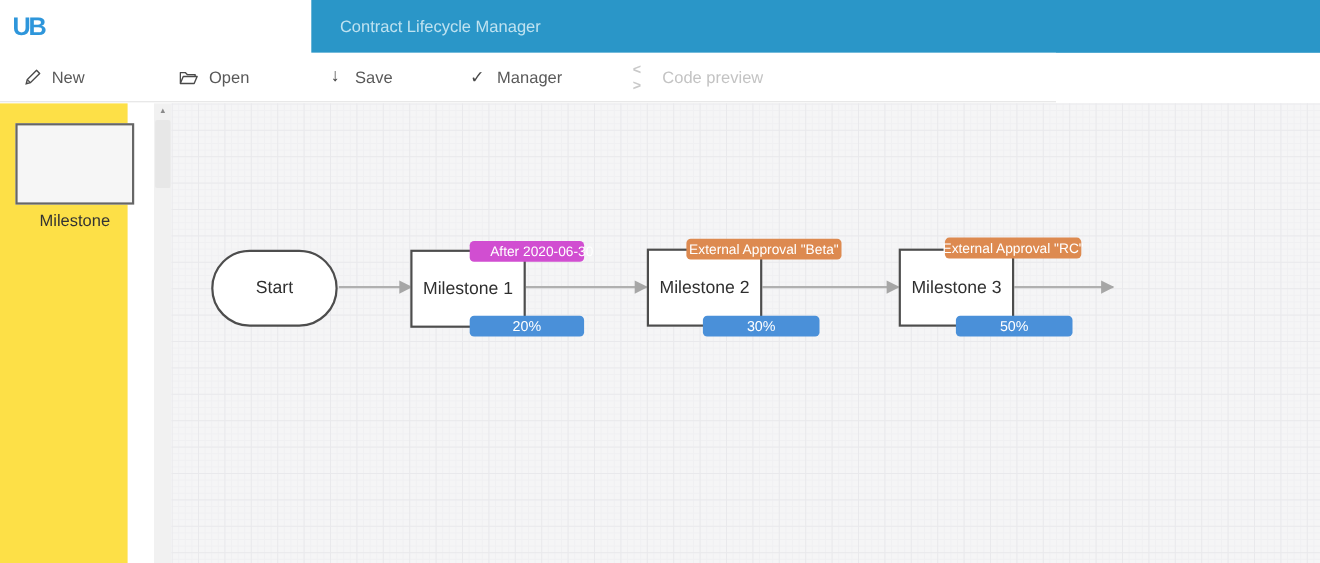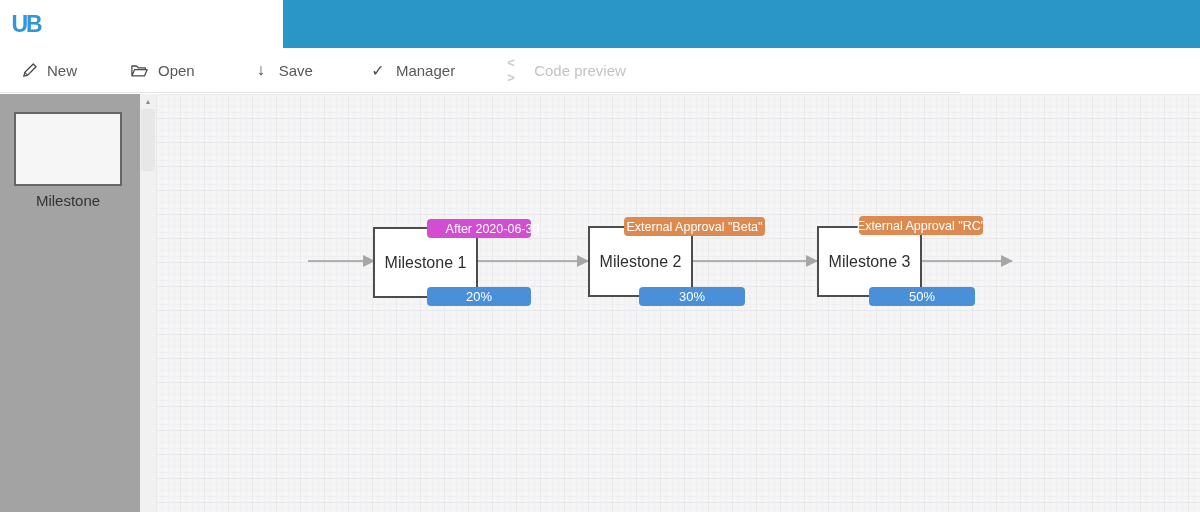--- a/index.html
+++ b/index.html
@@ -15,32 +15,32 @@
   .logo-block { position:absolute; left:44px; top:0; width:239px; height:44px; background:#2e96db;
     display:flex; align-items:center; }
   .logo-block span { color:#fff; font-weight:bold; font-size:17px; letter-spacing:7px; padding-left:22px; }
   .tabs { position:absolute; left:283px; top:0; height:48px; display:flex; }
   .tab { height:48px; display:flex; align-items:center; padding:0 26px; font-size:15px;
     color:#bfe2f0; cursor:pointer; white-space:nowrap; }
   .tab.active { background:#fff; color:#2b8fd0; font-weight:bold; padding:0 27px; }
 
   
   .toolbar { position:absolute; left:0; top:48px; width:960px; height:45px; background:#fff;
-    border-bottom:1px solid #e3e3e3; display:flex; align-items:center; }
+    border-bottom:1px solid #e3e3e3; display:flex; align-items:center;gap:12px; }
   .tool { display:flex; align-items:center; gap:9px; color:#595959; font-size:15px; cursor:pointer; }
   .tool .ticon { width:18px; height:18px; display:flex; align-items:center; justify-content:center;
     color:#4a4a4a; font-size:16px; }
   .tool.disabled { color:#c3c3c3; cursor:default; }
   .tool.disabled .ticon { color:#c9c9c9; font-size:13px; letter-spacing:1px; font-weight:bold; }
-  .t-new { margin-left:20px; } .t-open { margin-left:54px; } .t-save { margin-left:57px; }
+  .t-new { margin-left:20px; } .t-open { margin-left:74px; } .t-save { margin-left:57px; }
   .t-validate { margin-left:56px; } .t-code { margin-left:52px; }
 
   
   .workarea { position:absolute; left:0; top:94px; width:1200px; height:418px; }
-  .palette { position:absolute; left:0; top:0; width:140px; height:418px; background:#a3a3a3; }
+  .palette { position:absolute; left:0; top:0; width:116px; height:418px; background:#fde047; }
   .palette-item { position:absolute; left:14px; top:18px; width:108px; text-align:center; cursor:grab; }
   .palette-shape { width:108px; height:74px; background:#f6f6f6; border:2px solid #666; }
   .palette-label { margin-top:6px; font-size:15px; color:#333; }
 
   .vscroll { position:absolute; left:140px; top:0; width:16px; height:418px; background:#f1f1f1; }
   .vscroll .arrow-up { position:absolute; left:0; top:0; width:16px; height:14px;
     display:flex; align-items:center; justify-content:center; color:#8a8a8a; font-size:7px; cursor:pointer; }
   .vscroll .thumb { position:absolute; left:1px; top:15px; width:14px; height:62px; background:#e7e7e7; border-radius:2px; }
 
   
@@ -70,20 +70,21 @@
 
   svg { display:block; }
 </style>
 </head>
 <body>
 
 <div class="header">
   <div class="header-bar"></div>
   <div class="logo-mark">UB</div>
   <div class="tabs">
+    <div class="tab">Contract Lifecycle Manager</div>
   </div>
 </div>
 
 <div class="toolbar">
   <div class="tool t-new">
     <span class="ticon">
       <svg width="15" height="15" viewBox="0 0 16 16">
           <path d="M2 14l1-4 9-9 3 3-9 9-4 1z" fill="none" stroke="#4a4a4a" stroke-width="1.4"></path>
           <path d="M3 10l3 3" stroke="#4a4a4a" stroke-width="1.2"></path>
         </svg>
@@ -126,20 +127,23 @@
     <div class="thumb"></div>
   </div>
 
   <div class="canvas">
 
     <div class="edge" style="left:152px; width:66px;"></div>
     <div class="edge" style="left:322px; width:110px;"></div>
     <div class="edge" style="left:537px; width:124px;"></div>
     <div class="edge" style="left:766px; width:90px;"></div>
 
+    <div class="node terminal" style="left:36px; top:133px; width:115px; height:70px;">
+      <span>Start</span>
+    </div>
 
     <div class="node" style="left:217px; top:133px; width:105px; height:71px; z-index:2;">
       <span>Milestone 1</span>
       <div class="badge badge-condition-magenta" style="left:52px; top:-10px; width:104px;">After 2020-06-30</div>
       <div class="badge badge-progress" style="left:52px; top:58px; width:104px;">20%</div>
     </div>
 
     <div class="node" style="left:432px; top:132px; width:105px; height:71px; z-index:2;">
       <span>Milestone 2</span>
       <div class="badge badge-condition-orange" style="left:34px; top:-11px; width:141px;">External Approval "Beta"</div>

